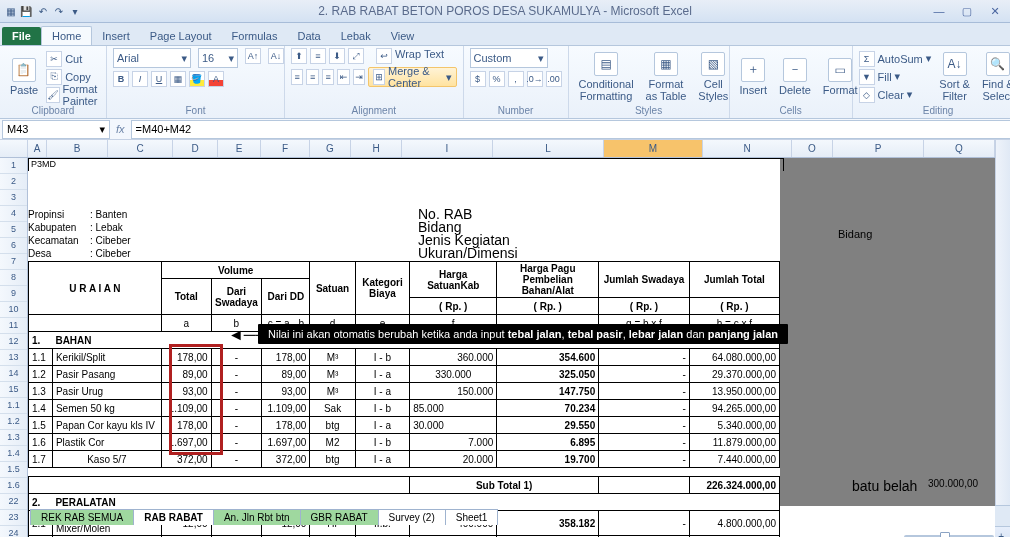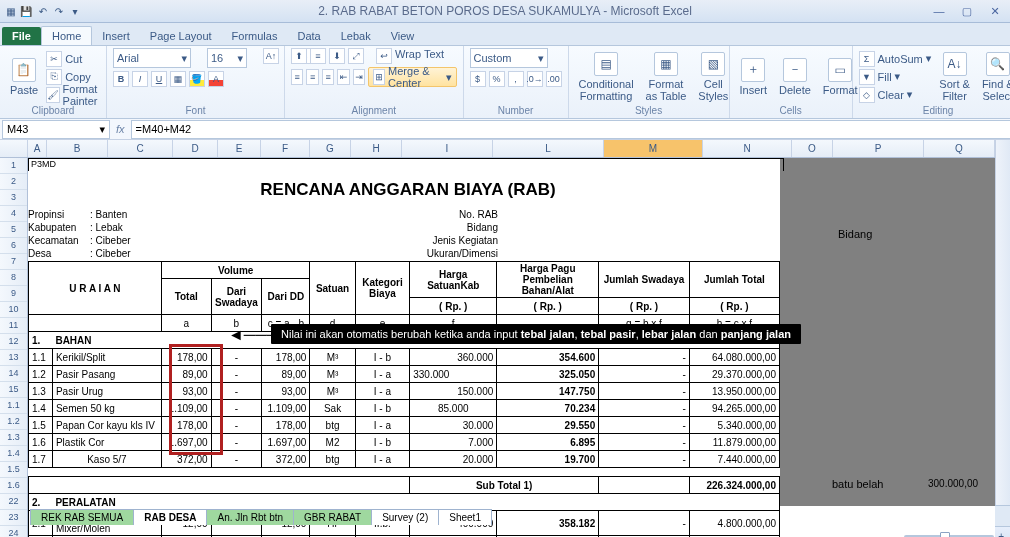--- a/index.html
+++ b/index.html
@@ -105,21 +105,21 @@
         <div>
             <span class="smic">🖌</span>
             <span>Format Painter</span>
           </div>
       </div>
     </div>
     <div class="lbl">Clipboard</div>
   </div>
   <div class="rgroup" style="width:165px">
     <div class="rgbody" style="flex-direction:column;align-items:flex-start;gap:3px">
-      <div style="display:flex;gap:16px">
+      <div style="display:flex;gap:7px">
         <div class="fontsel">
             <span>Arial</span>
             <span>▾</span>
           </div>
         <div class="fontsz">
             <span>16</span>
             <span>▾</span>
           </div>
         <span class="smic">A↑</span>
         <span class="smic">A↓</span>
@@ -311,29 +311,28 @@
           <div class="rh">1.6</div>
           <div class="rh">22</div>
           <div class="rh">23</div>
           <div class="rh">24</div>
         </div>
       <div class="grid">
 
         <div class="grey" style="position:absolute;left:752px;top:0;width:230px;height:348px"></div>
 
         <div style="position:absolute;left:0;top:0;width:752px;border:1px solid #000;border-bottom:none;height:12px;padding-left:2px;font-size:9px">P3MD</div>
-        <div class="dtitle" style="left:0;top:22px">RENCANA ANGGARAN BIAYA (RAB)</div>
 
         <div style="position:absolute;left:0;top:50px;font-size:10px;line-height:13px">
           <div><span style="display:inline-block;width:62px">Propinsi</span>: <span>Banten</span></div>
           <div><span style="display:inline-block;width:62px">Kabupaten</span>: <span>Lebak</span></div>
           <div><span style="display:inline-block;width:62px">Kecamatan</span>: <span>Cibeber</span></div>
           <div><span style="display:inline-block;width:62px">Desa</span>: <span>Cibeber</span></div>
         </div>
-        <div style="position:absolute;left:370px;top:50px;font-size:10px;line-height:13px;text-align:right;width:100px">
+        <div style="position:absolute;left:390px;top:50px;font-size:14px;line-height:13px;text-align:left;width:100px">
           <div>No. RAB</div>
             <div>Bidang</div>
             <div>Jenis Kegiatan</div>
             <div>Ukuran/Dimensi</div>
         </div>
 
         <table class="tbl" style="left:0;top:103px;width:752px">
         <tbody>
               <tr>
           <th rowspan="3" colspan="2" style="width:140px">U R A I A N</th>
@@ -388,21 +387,21 @@
                 <td style="text-align:right">64.080.000,00</td>
               </tr>
               <tr>
                 <td style="width:18px;text-align:left">1.2</td>
                 <td style="width:118px;text-align:left">Pasir Pasang</td>
                 <td style="text-align:right">89,00</td>
                 <td>-</td>
                 <td style="text-align:right">89,00</td>
                 <td>M³</td>
                 <td>I - a</td>
-                <td style="text-align:left">330.000</td>
+                <td style="text-align:center">330.000</td>
                 <td style="text-align:right"><b>325.050</b></td>
                 <td style="text-align:right">-</td>
                 <td style="text-align:right">29.370.000,00</td>
               </tr>
               <tr>
                 <td style="width:18px;text-align:left">1.3</td>
                 <td style="width:118px;text-align:left">Pasir Urug</td>
                 <td style="text-align:right">93,00</td>
                 <td>-</td>
                 <td style="text-align:right">93,00</td>
@@ -414,34 +413,34 @@
                 <td style="text-align:right">13.950.000,00</td>
               </tr>
               <tr>
                 <td style="width:18px;text-align:left">1.4</td>
                 <td style="width:118px;text-align:left">Semen 50 kg</td>
                 <td style="text-align:right">1.109,00</td>
                 <td>-</td>
                 <td style="text-align:right">1.109,00</td>
                 <td>Sak</td>
                 <td>I - b</td>
-                <td style="text-align:center">85.000</td>
+                <td style="text-align:left">85.000</td>
                 <td style="text-align:right"><b>70.234</b></td>
                 <td style="text-align:right">-</td>
                 <td style="text-align:right">94.265.000,00</td>
               </tr>
               <tr>
                 <td style="width:18px;text-align:left">1.5</td>
                 <td style="width:118px;text-align:left">Papan Cor kayu kls IV</td>
                 <td style="text-align:right">178,00</td>
                 <td>-</td>
                 <td style="text-align:right">178,00</td>
                 <td>btg</td>
                 <td>I - a</td>
-                <td style="text-align:right">30.000</td>
+                <td style="text-align:left">30.000</td>
                 <td style="text-align:right"><b>29.550</b></td>
                 <td style="text-align:right">-</td>
                 <td style="text-align:right">5.340.000,00</td>
               </tr>
               <tr>
                 <td style="width:18px;text-align:left">1.6</td>
                 <td style="width:118px;text-align:left">Plastik Cor</td>
                 <td style="text-align:right">1.697,00</td>
                 <td>-</td>
                 <td style="text-align:right">1.697,00</td>
@@ -507,34 +506,34 @@
                 <td style="text-align:right"></td>
                 <td style="text-align:right">-</td>
                 <td style="text-align:right">700.000,00</td>
               </tr>
             </tbody>
         </table>
 
         <div class="redbox" style="left:141px;top:186px;width:48px;height:105px"></div>
 
         <div class="arrow" style="left:200px;top:168px">◄───</div>
-        <div class="blacktip" style="left:243px;top:166px"><span>Nilai ini akan otomatis berubah ketika anda input <b>tebal jalan</b>, <b>tebal pasir</b>, <b>lebar jalan</b> dan <b>panjang jalan</b></span></div>
+        <div class="blacktip" style="left:230px;top:166px"><span>Nilai ini akan otomatis berubah ketika anda input <b>tebal jalan</b>, <b>tebal pasir</b>, <b>lebar jalan</b> dan <b>panjang jalan</b></span></div>
 
         <div style="position:absolute;left:810px;top:70px;font-size:11px">Bidang</div>
-        <div style="position:absolute;left:804px;top:320px;font-size:11px">batu belah</div>
+        <div style="position:absolute;left:824px;top:320px;font-size:14px">batu belah</div>
         <div style="position:absolute;left:900px;top:320px;font-size:10px">300.000,00</div>
       </div>
     </div>
   </div>
   <div class="vscroll"></div>
 </div>
 
 <div class="sheettabs">
   <div class="stab green">REK RAB SEMUA</div>
-  <div class="stab act"><b>RAB DESA</b></div>
+  <div class="stab act"><b>RAB RABAT</b></div>
   <div class="stab green">An. Jln  Rbt btn</div>
   <div class="stab green">GBR RABAT</div>
   <div class="stab">Survey (2)</div>
   <div class="stab">Sheet1</div>
   <span style="margin-left:6px">✧</span>
 </div>
 
 <div class="status">
   <span>Ready</span>
   <div class="viewbtns">

